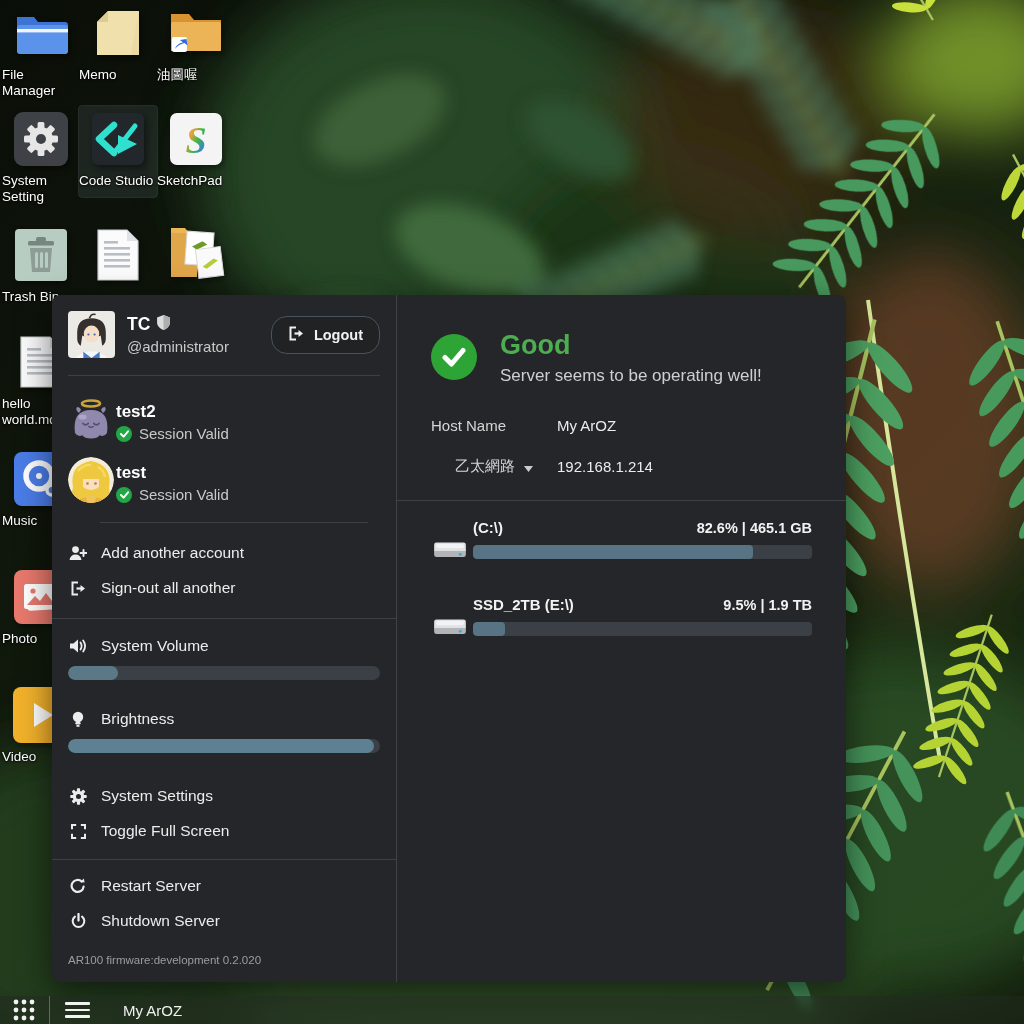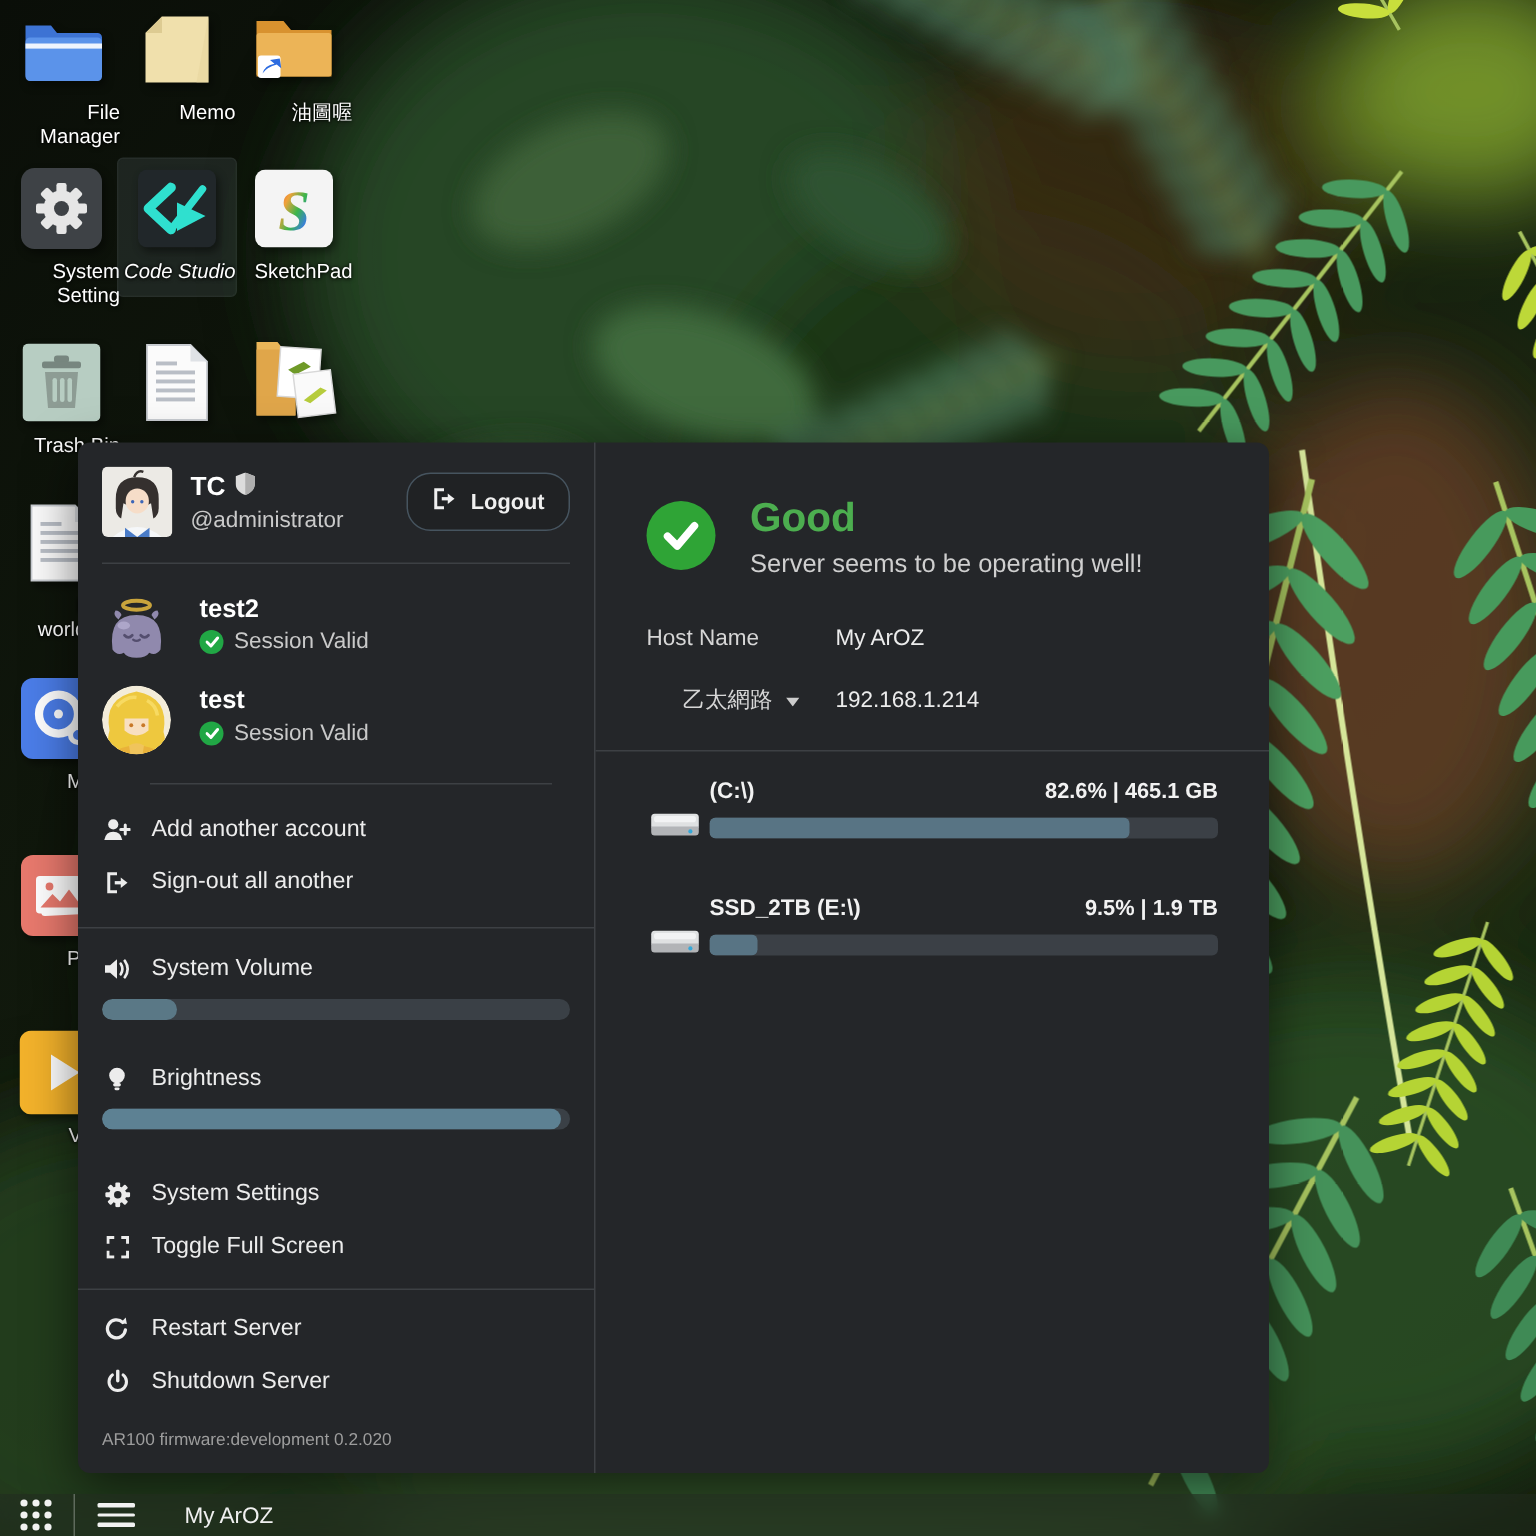--- a/index.html
+++ b/index.html
@@ -5,27 +5,27 @@
   html,body{margin:0;padding:0;}
   body{
     width:1024px;height:1024px;position:relative;overflow:hidden;
     font-family:"Liberation Sans","DejaVu Sans",sans-serif;
     background:#10160c;
   }
   
   .wallpaper{position:absolute;inset:0;z-index:0;}
   
   .desktop{position:absolute;inset:0;z-index:2;}
-  .dicon{position:absolute;width:78px;text-align:right;cursor:pointer;}
+  .dicon{position:absolute;width:78px;text-align:left;cursor:pointer;}
   .dicon-art{height:58px;display:flex;align-items:center;justify-content:center;
     filter:drop-shadow(2px 3px 3px rgba(0,0,0,.45));}
   .dicon-label{margin-top:5px;font-size:13.5px;color:#fff;line-height:1.18;
     text-shadow:0 1px 3px rgba(0,0,0,.9),0 0 2px rgba(0,0,0,.8);}
   .dicon.selected{background:rgba(125,145,155,.16);border-radius:3px;
-    outline:1px solid rgba(160,180,190,.18);padding:4px 0 8px;margin-top:-4px;font-style:italic;}
+    outline:1px solid rgba(160,180,190,.18);padding:4px 0 8px;margin-top:-4px;}
   
   .panel{position:absolute;left:52px;top:295px;width:794px;height:687px;z-index:5;
     background:#242629;border-radius:8px;display:flex;
     box-shadow:0 10px 34px rgba(0,0,0,.55);color:#e9e9e9;}
   .panel-left{width:344px;padding:16px;box-sizing:border-box;display:flex;flex-direction:column;}
   .vdivider{width:1px;background:#3e4145;}
   .panel-right{flex:1;padding:0 34px;box-sizing:border-box;}
   .hdivider{height:1px;background:#3d4044;border:0;margin:0;}
   
   .pl-header{display:flex;align-items:center;gap:12px;}
@@ -33,21 +33,21 @@
   .uinfo{flex:1;min-width:0;}
   .uname{font-size:17.5px;font-weight:bold;color:#fff;display:flex;align-items:center;gap:7px;}
   .uhandle{font-size:15px;color:#c9c9c9;margin-top:3px;}
   .logout-btn{display:flex;align-items:center;gap:9px;background:rgba(0,0,0,.10);
     border:1px solid #46545f;border-radius:16px;color:#f0f0f0;font-weight:bold;
     font-size:14.5px;padding:9px 16px;cursor:pointer;font-family:inherit;}
   .div-pad{margin-top:17px;}
   .div-inset{margin:19px 12px 0 32px;}
   .div-full{margin:18px -16px 0;}
   .accounts{margin-top:20px;display:flex;flex-direction:column;gap:15px;}
-  .account{display:flex;align-items:flex-start;gap:19px;cursor:pointer;}
+  .account{display:flex;align-items:flex-end;gap:2px;cursor:pointer;}
   .acc-avatar{width:46px;height:46px;flex:0 0 auto;}
   .acc-avatar.round{border-radius:50%;overflow:hidden;}
   .acc-name{font-size:17px;font-weight:bold;color:#fff;}
   .acc-status{display:flex;align-items:center;gap:7px;font-size:15px;color:#c9c9c9;margin-top:3px;}
   .chk{width:16px;height:16px;border-radius:50%;background:#21a745;display:inline-flex;
     align-items:center;justify-content:center;flex:0 0 auto;}
   .menu-block{margin-top:18px;display:flex;flex-direction:column;gap:11px;}
   .menu-item{display:flex;align-items:center;gap:13px;font-size:15.5px;color:#ececec;
     cursor:pointer;padding:3px 0;}
   .mi-icon{width:20px;display:inline-flex;justify-content:center;flex:0 0 auto;}

